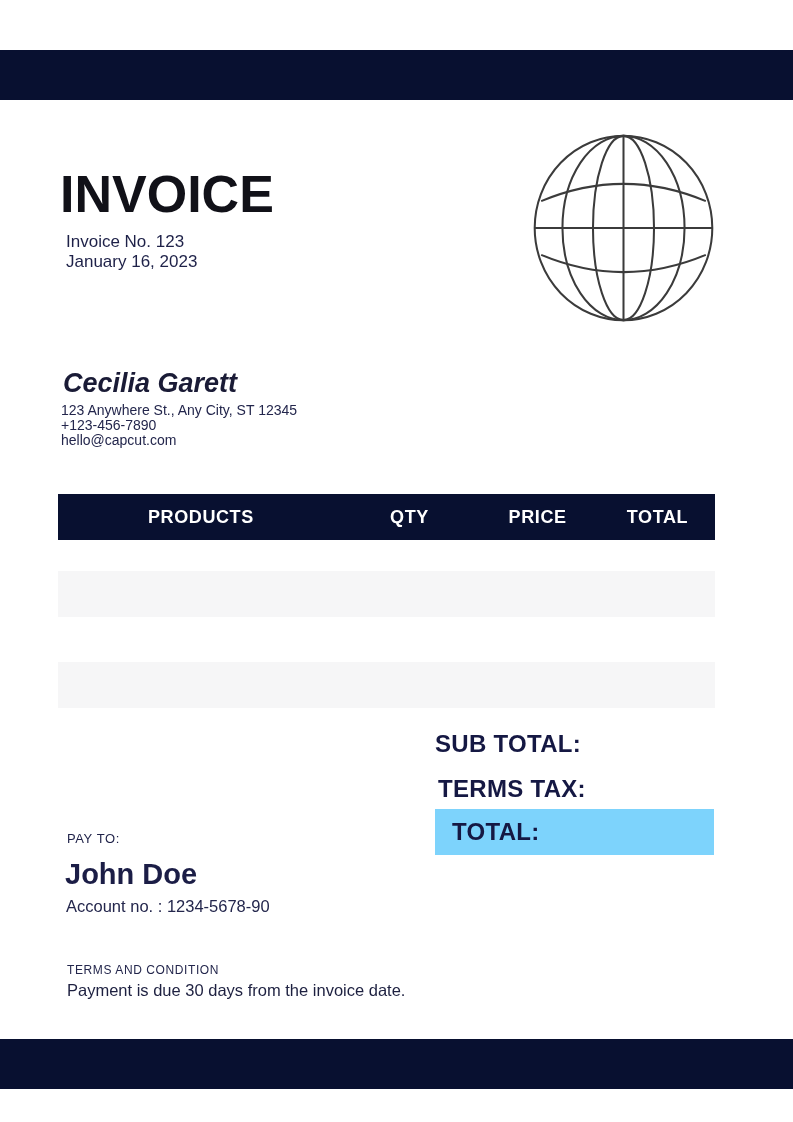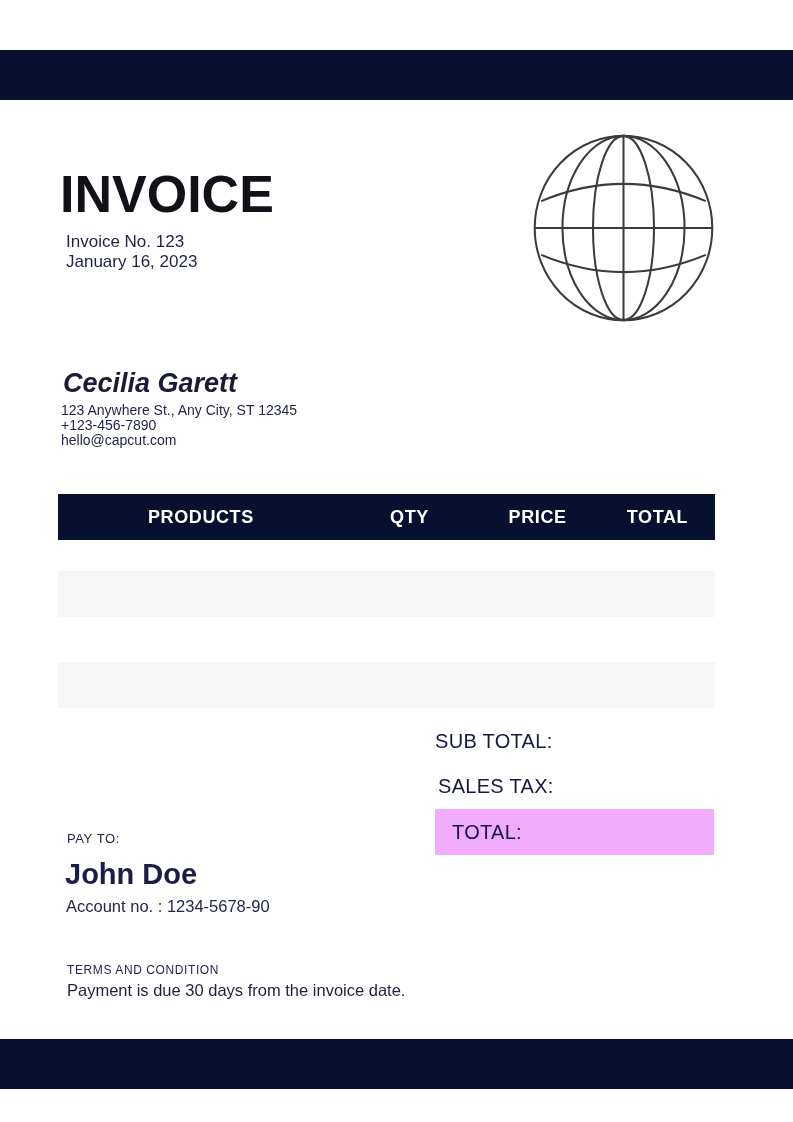--- a/index.html
+++ b/index.html
@@ -101,34 +101,34 @@
     left: 58px;
     width: 657px;
     height: 46px;
     background: #f6f6f7;
   }
   .row-1 { top: 571px; }
   .row-2 { top: 662px; }
 
   .totals-label {
     position: absolute;
-    font-size: 20px;
-    font-weight: 400;
+    font-size: 24px;
+    font-weight: 700;
     letter-spacing: 0.3px;
     color: #151843;
   }
   .subtotal-label { left: 435px; top: 730px; }
   .salestax-label { left: 438px; top: 775px; }
   .total-box {
     position: absolute;
     left: 435px;
     top: 809px;
     width: 279px;
     height: 46px;
-    background: #f0abfc;
+    background: #7dd3fc;
     display: flex;
     align-items: center;
   }
   .total-box .totals-label {
     position: static;
     padding-left: 17px;
   }
 
   .payto-heading {
     position: absolute;
@@ -208,21 +208,21 @@
     <div class="th th-products">PRODUCTS</div>
     <div class="th th-qty">QTY</div>
     <div class="th th-price">PRICE</div>
     <div class="th th-total">TOTAL</div>
   </div>
 
   <div class="table-row row-1"></div>
   <div class="table-row row-2"></div>
 
   <div class="totals-label subtotal-label">SUB TOTAL:</div>
-  <div class="totals-label salestax-label">SALES TAX:</div>
+  <div class="totals-label salestax-label">TERMS TAX:</div>
   <div class="total-box">
     <div class="totals-label">TOTAL:</div>
   </div>
 
   <div class="payto-heading">PAY TO:</div>
   <div class="payto-name">John Doe</div>
   <div class="payto-details">
     <div>Account no. : 1234-5678-90</div>
   </div>
 

